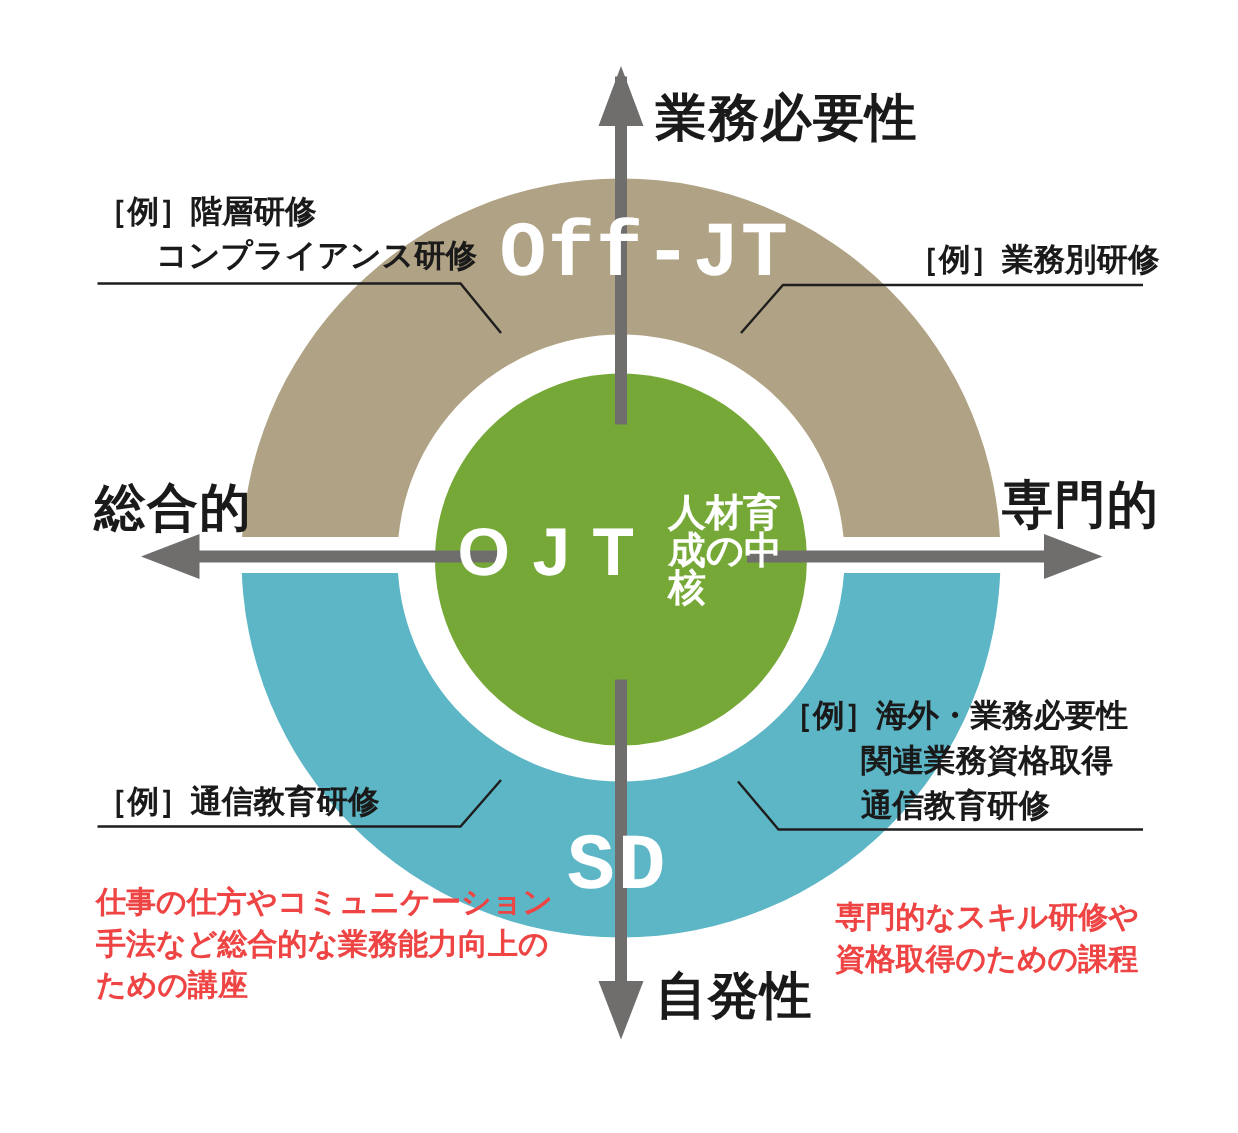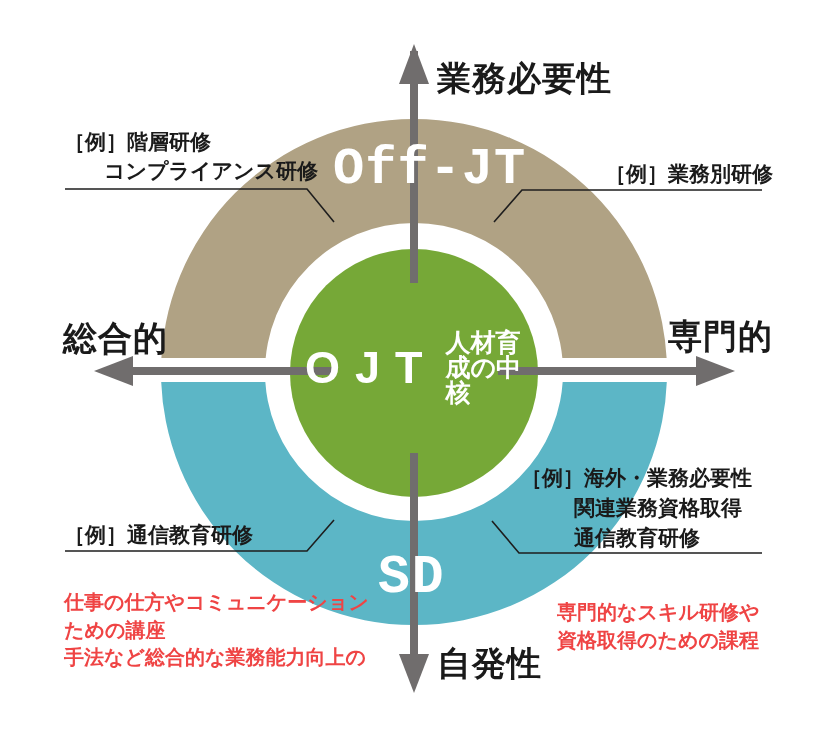--- a/index.html
+++ b/index.html
@@ -85,22 +85,22 @@
 
   <div class="abs callout tr-callout">
     <div>［例］業務別研修</div>
   </div>
 
   <div class="abs callout bl-callout">
     <div>［例］通信教育研修</div>
   </div>
   <div class="abs desc bl-desc">
     <div>仕事の仕方やコミュニケーション</div>
+    <div>手法など総合的な業務能力向上の</div>
     <div>ための講座</div>
-    <div>手法など総合的な業務能力向上の</div>
   </div>
 
   <div class="abs callout br-callout">
     <div>［例］海外・業務必要性</div>
     <div class="in53">関連業務資格取得</div>
     <div class="in53">通信教育研修</div>
   </div>
   <div class="abs desc br-desc">
     <div>専門的なスキル研修や</div>
     <div>資格取得のための課程</div>

